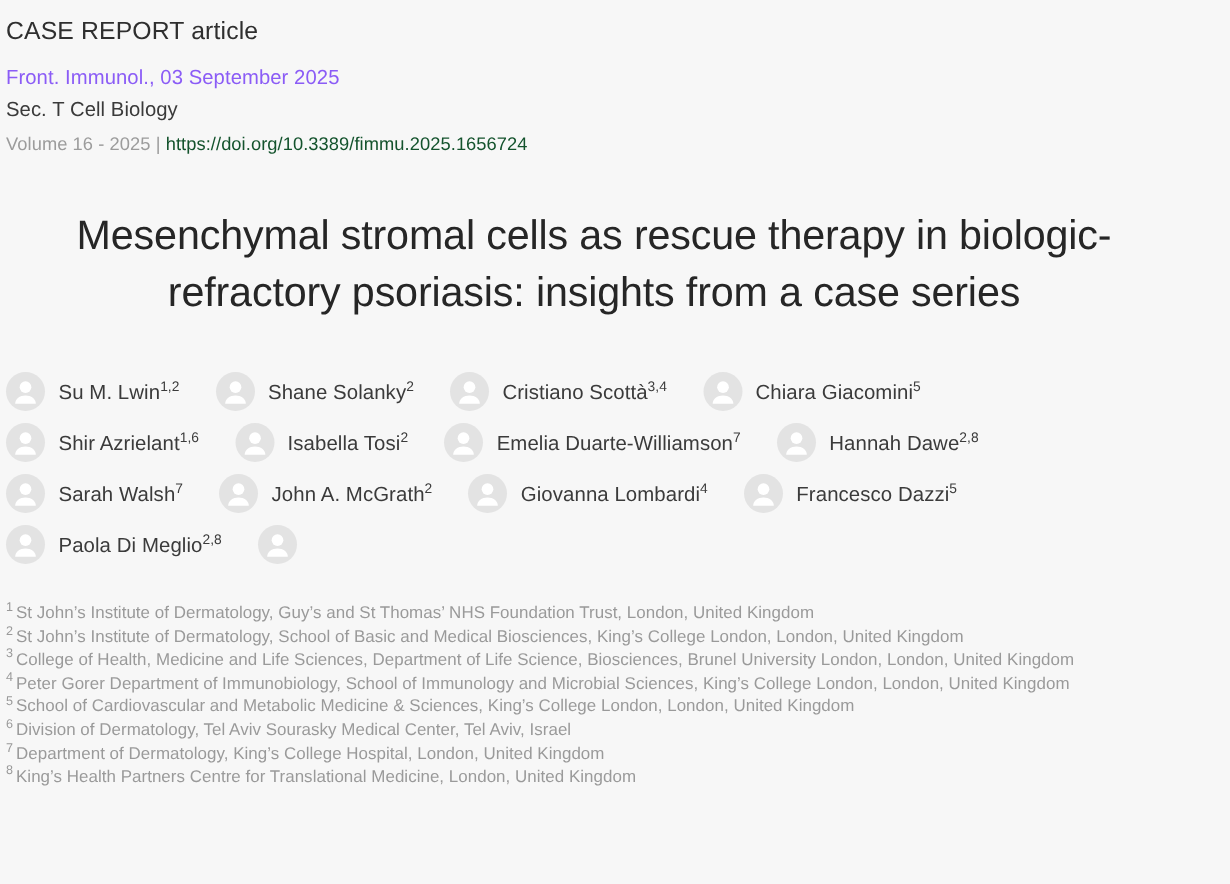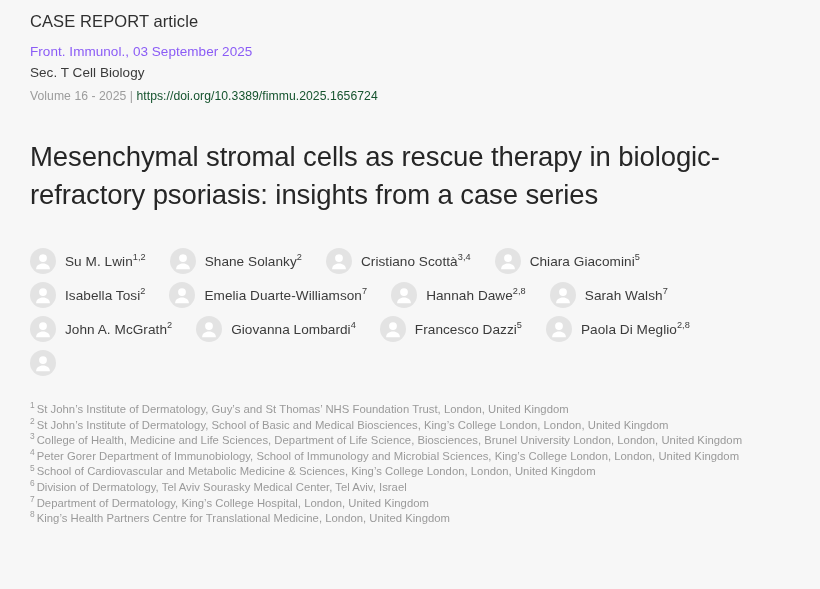--- a/index.html
+++ b/index.html
@@ -12,21 +12,21 @@
     background: #f7f7f7;
     font-family: "Liberation Sans", sans-serif;
     color: #2b2b2b;
     overflow: hidden;
   }
   .page {
     position: relative;
     width: 792px;
     height: 589px;
     box-sizing: border-box;
-    padding: 0 30px;
+    padding: 0 4px;
   }
 
   
   .meta { padding-top: 10px; }
   .article-type {
     font-size: 16.5px;
     line-height: 22px;
     color: #2f2f2f;
     letter-spacing: 0.1px;
     font-weight: 400;
@@ -55,20 +55,21 @@
 
   
   .title {
     margin-top: 32px;
     font-size: 27.5px;
     line-height: 38px;
     font-weight: 400;
     color: #262626;
     letter-spacing: -0.1px;
     max-width: 790px;
+    text-align: center;
   }
 
   
   .authors {
     margin-top: 30px;
     display: flex;
     flex-wrap: wrap;
     align-items: flex-start;
     max-width: 800px;
   }
@@ -163,20 +164,29 @@
         <span class="author-name">Cristiano Scottà<sup>3,4</sup></span>
       </div>
       <div class="author">
         <span class="avatar">
           <svg width="26" height="26" viewBox="0 0 26 26" aria-hidden="true">
             <circle cx="13" cy="10.1" r="3.9" fill="#ffffff"></circle>
             <path d="M6.1 21.2c0-3.4 3.1-5.6 6.9-5.6s6.9 2.2 6.9 5.6z" fill="#ffffff"></path>
           </svg>
         </span>
         <span class="author-name">Chiara Giacomini<sup>5</sup></span>
+      </div>
+      <div class="author">
+        <span class="avatar">
+          <svg width="26" height="26" viewBox="0 0 26 26" aria-hidden="true">
+            <circle cx="13" cy="10.1" r="3.9" fill="#ffffff"></circle>
+            <path d="M6.1 21.2c0-3.4 3.1-5.6 6.9-5.6s6.9 2.2 6.9 5.6z" fill="#ffffff"></path>
+          </svg>
+        </span>
+        <span class="author-name">Shir Azrielant<sup>1,6</sup></span>
       </div>
       <div class="author">
         <span class="avatar">
           <svg width="26" height="26" viewBox="0 0 26 26" aria-hidden="true">
             <circle cx="13" cy="10.1" r="3.9" fill="#ffffff"></circle>
             <path d="M6.1 21.2c0-3.4 3.1-5.6 6.9-5.6s6.9 2.2 6.9 5.6z" fill="#ffffff"></path>
           </svg>
         </span>
         <span class="author-name">Isabella Tosi<sup>2</sup></span>
       </div>

